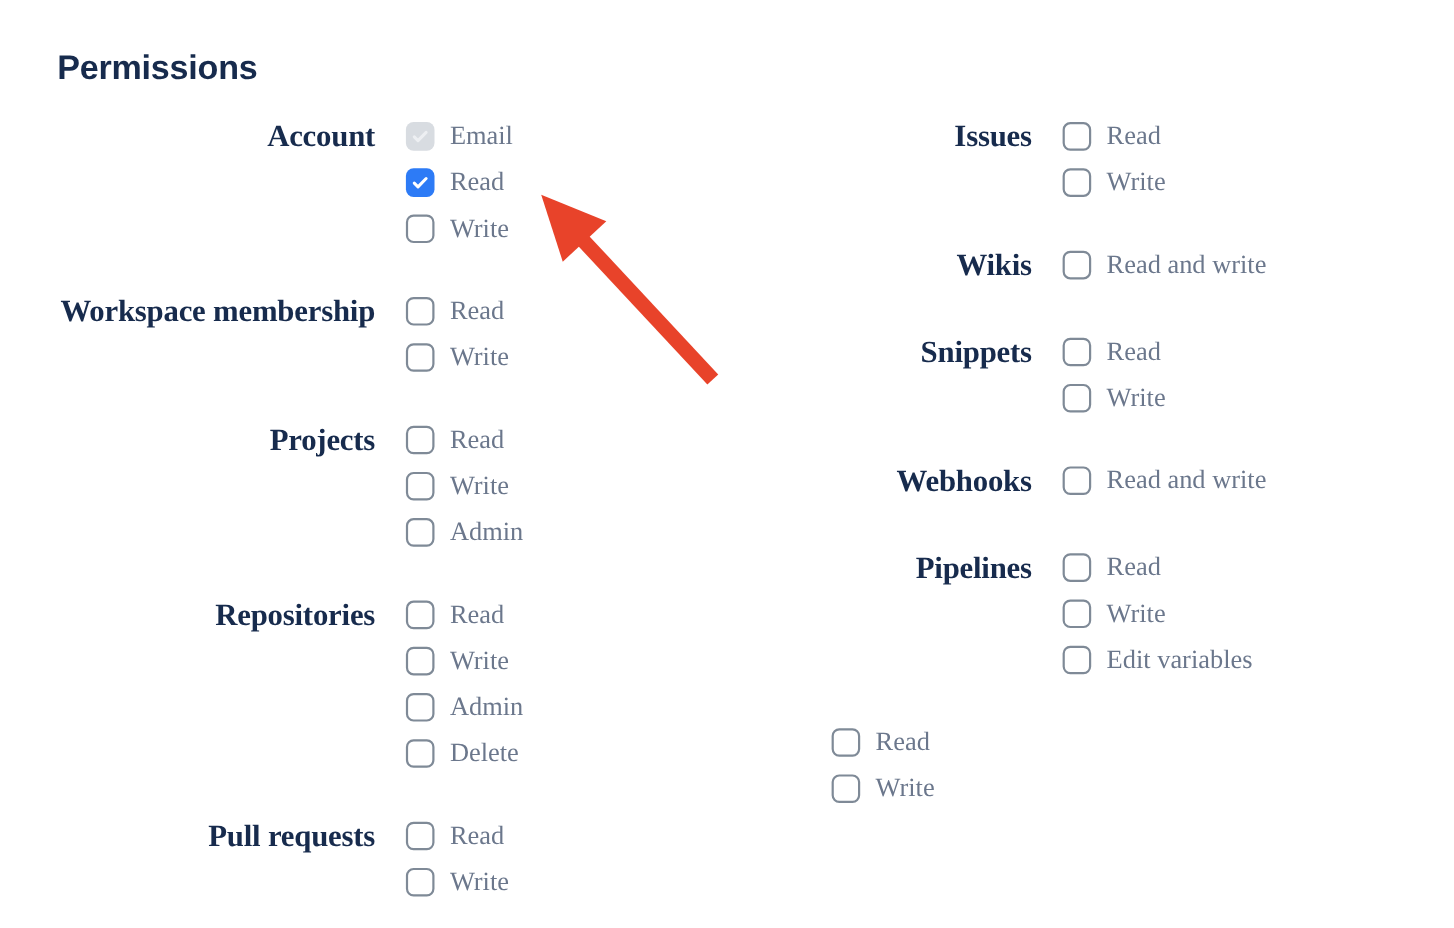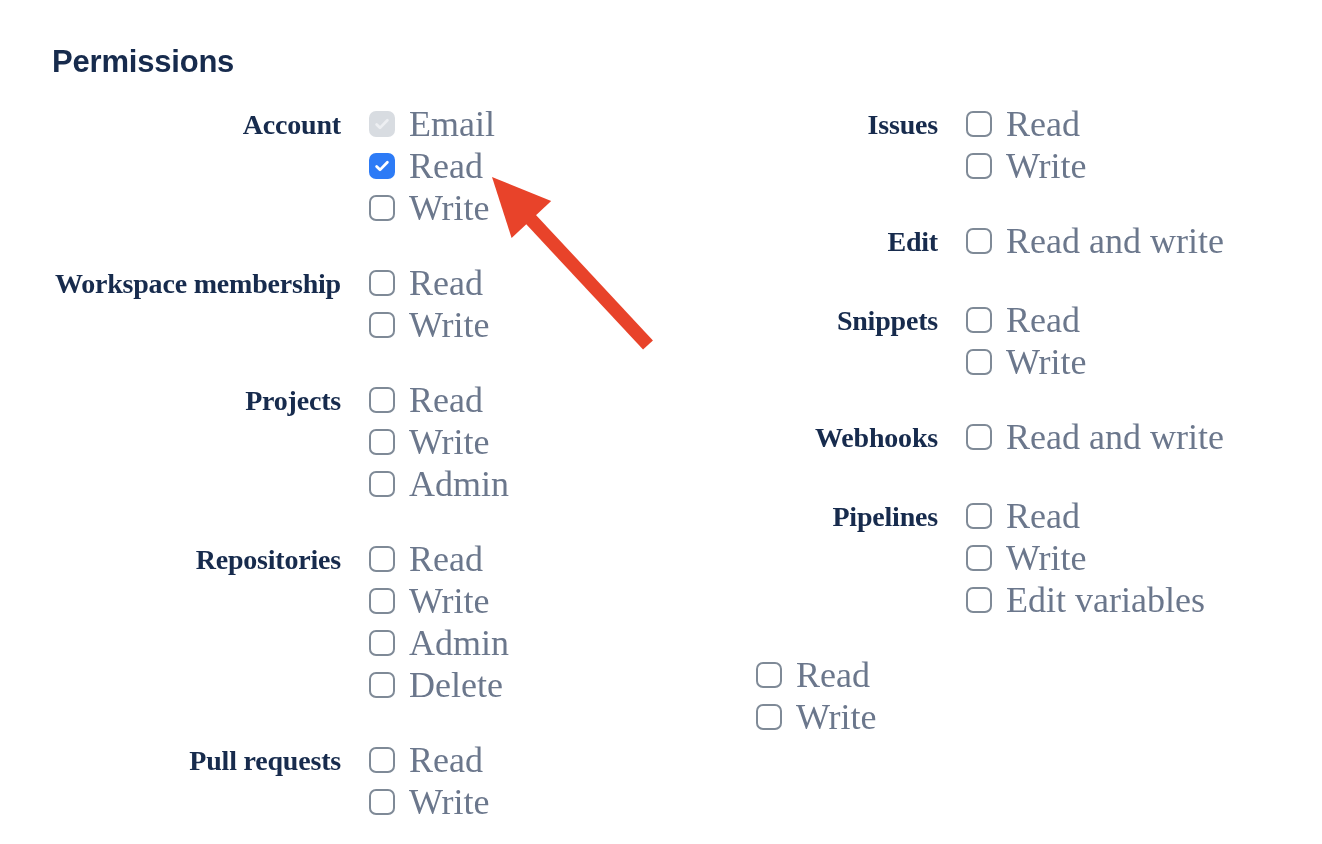--- a/index.html
+++ b/index.html
@@ -63,21 +63,21 @@
   .cb.unchecked {
     background: var(--checkbox-unchecked-bg, #ffffff);
     border: 2.5px solid var(--checkbox-unchecked-border, #7f8a97);
   }
   .cb.checked { background: var(--checkbox-checked-bg, #2d7bf6); }
   .cb.disabled-checked { background: var(--checkbox-disabled-bg, #d8dce1); cursor: default; }
   .cb svg { width: 20px; height: 20px; display: block; }
   .cb.checked svg path { stroke: var(--checkbox-check, #ffffff); }
   .cb.disabled-checked svg path { stroke: var(--checkbox-disabled-check, #edeff2); }
   .olabel {
-    font-size: 36px;
+    font-size: 24px;
     line-height: 26px;
     font-weight: 400;
     color: var(--option-label-text, #6b778c);
     white-space: nowrap;
   }
   .annotation-arrow {
     position: absolute;
     left: 470px;
     top: 160px;
     width: 200px;
@@ -193,21 +193,21 @@
               <span class="cb unchecked" role="checkbox" aria-checked="false"></span>
               <span class="olabel">Read</span>
             </label>
             <label class="opt">
               <span class="cb unchecked" role="checkbox" aria-checked="false"></span>
               <span class="olabel">Write</span>
             </label>
           </div>
         </div>
         <div class="group">
-          <div class="glabel">Edit</div>
+          <div class="glabel">Wikis</div>
           <div class="opts">
             <label class="opt">
               <span class="cb unchecked" role="checkbox" aria-checked="false"></span>
               <span class="olabel">Read and write</span>
             </label>
           </div>
         </div>
         <div class="group">
           <div class="glabel">Snippets</div>
           <div class="opts">

